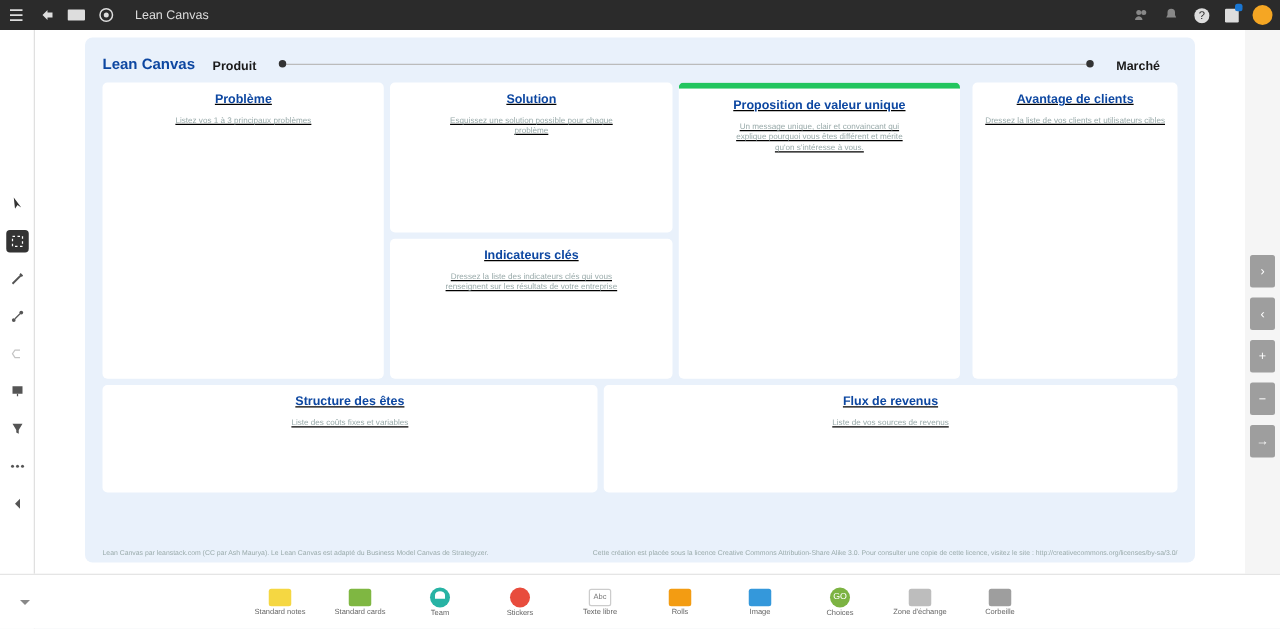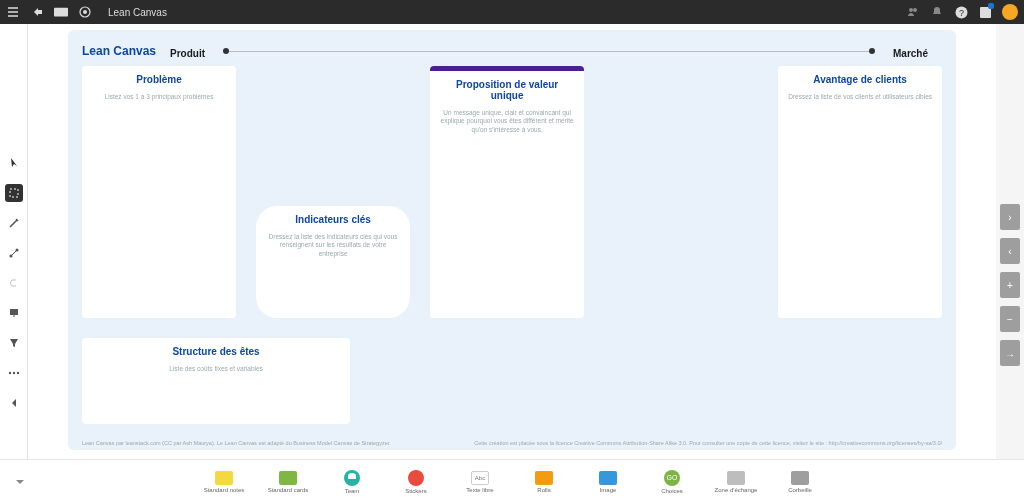--- a/index.html
+++ b/index.html
@@ -29,31 +29,31 @@
 .canvas-wrap { margin: 6px 40px; background: #e9f1fb; border-radius: 6px; padding: 10px 14px 16px; height: 420px; position:relative;}
 .canvas-header { display:flex; align-items:center; justify-content:space-between; padding: 4px 0 8px; }
 .canvas-title { color:#0d47a1; font-weight:700; font-size:12px; }
 .axis { flex:1; display:flex; align-items:center; margin: 0 20px; position:relative;}
 .axis .label-l { color:#1a1a1a; font-size:10px; font-weight:600; position:absolute; left:-6px; top:-3px;}
 .axis .label-r { color:#1a1a1a; font-size:10px; font-weight:600; position:absolute; right:-6px; top:-3px;text-align:center;}
 .axis .line { flex:1; height:1px; background:#bbb; margin:0 50px; position:relative;}
 .axis .dot { width:6px;height:6px;border-radius:50%;background:#333;position:absolute;top:-3px;}
 .axis .dot.l{left:-3px;} .axis .dot.r{right:-3px;}
 
-.grid { display:grid; grid-template-columns: repeat(4, 1fr); grid-template-rows: 120px 112px 86px; gap:20px; }
+.grid { display:grid; grid-template-columns: repeat(3, 1fr); grid-template-rows: 120px 112px 86px; gap:5px;text-decoration:underline; }
 .card { background:#fff; border-radius:4px; padding:8px 10px; display:flex; flex-direction:column; align-items:center; }
 .card h3 { color:#0d47a1; font-size:10px; font-weight:700; text-align:center; margin-bottom:8px; }
 .card p { color:#9aa; font-size:6.5px; text-align:center; line-height:1.3; max-width:150px;}
-.card.highlight { border-top: 5px solid #4c1d95; }
+.card.highlight { border-top: 5px solid #22c55e; }
 .cell-problem{grid-column:1;grid-row:1/3;}
 .cell-solution{grid-column:2;grid-row:1;}
 .cell-uvp{grid-column:3;grid-row:1/3;}
 .cell-advantage{grid-column:4;grid-row:1;}
 .cell-segments{grid-column:5;grid-row:1/3;}
-.cell-metrics{grid-column:2;grid-row:2;border-radius:21px;}
+.cell-metrics{grid-column:2;grid-row:2;}
 .cell-channels{grid-column:4;grid-row:2;}
 .cell-costs{grid-column:1/3;grid-row:3; margin-right:60px;}
 .cell-revenue{grid-column:3/6;grid-row:3; margin-left:-60px;}
 
 .footnote{position:absolute; bottom:4px; font-size:5.5px; color:#9aa; }
 .footnote.left{left:14px;}
 .footnote.right{right:14px; text-align:right;}
 
 
 .dock { position:absolute; left:0; right:0; bottom:0; height:44px; background:#fff; border-top:1px solid #e5e5e5; display:flex; align-items:center; justify-content:center; gap:20px; }
@@ -203,35 +203,43 @@
             <span class="dot r"></span>
           </div>
         <span class="label-r">Marché</span>
       </div>
     </div>
     <div class="grid">
       <div class="card cell-problem">
           <h3>Problème</h3>
           <p>Listez vos 1 à 3 principaux problèmes</p>
         </div>
+      <div class="card cell-solution">
+          <h3>Solution</h3>
+          <p>Esquissez une solution possible pour chaque problème</p>
+        </div>
       <div class="card highlight cell-uvp">
           <h3>Proposition de valeur unique</h3>
           <p>Un message unique, clair et convaincant qui explique pourquoi vous êtes différent et mérite qu'on s'intéresse à vous.</p>
         </div>
       <div class="card cell-segments">
           <h3>Avantage de clients</h3>
           <p>Dressez la liste de vos clients et utilisateurs cibles</p>
         </div>
       <div class="card cell-metrics">
           <h3>Indicateurs clés</h3>
           <p>Dressez la liste des indicateurs clés qui vous renseignent sur les résultats de votre entreprise</p>
         </div>
       <div class="card cell-costs">
           <h3>Structure des êtes</h3>
           <p>Liste des coûts fixes et variables</p>
+        </div>
+      <div class="card cell-revenue">
+          <h3>Flux de revenus</h3>
+          <p>Liste de vos sources de revenus</p>
         </div>
     </div>
     <div class="footnote left">Lean Canvas par leanstack.com (CC par Ash Maurya).
 Le Lean Canvas est adapté du Business Model Canvas de Strategyzer.</div>
     <div class="footnote right">Cette création est placée sous la licence Creative Commons Attribution-Share Alike 3.0.
 Pour consulter une copie de cette licence, visitez le site : http://creativecommons.org/licenses/by-sa/3.0/</div>
   </div>
 </div>
 
 <div class="dock">

